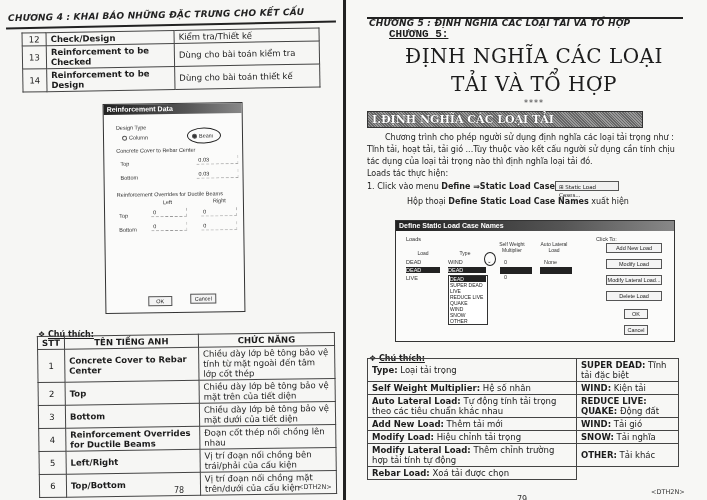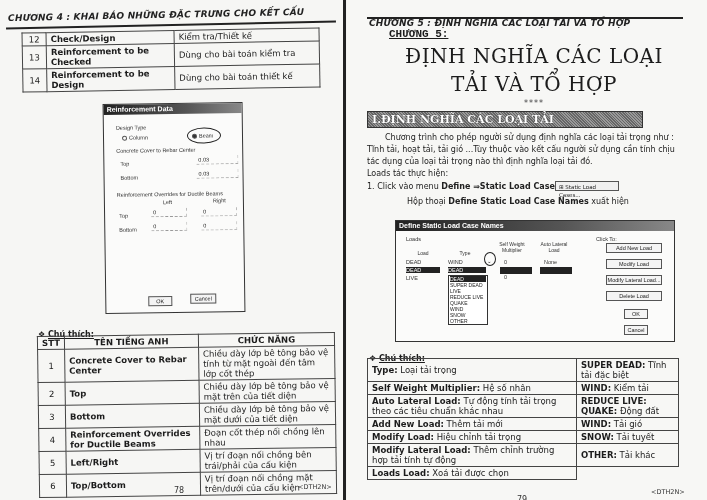--- a/index.html
+++ b/index.html
@@ -226,40 +226,40 @@
   <div class="note-head" style="left:22px; top:346px;"><span>❖ </span><u>Chú thích:</u></div>
 
   <table style="left:20px; top:358px; width:312px;">
     <tbody>
     <tr>
       <td><b>Type:</b><span> Loại tải trọng</span></td>
       <td><b>SUPER DEAD:</b><span> Tĩnh tải đặc biệt</span></td>
     </tr>
     <tr>
       <td><b>Self Weight Multiplier:</b><span> Hệ số nhân</span></td>
-      <td><b>WIND:</b><span> Kiểm tải</span></td>
+      <td><b>WIND:</b><span> Kiện tải</span></td>
     </tr>
     <tr>
       <td><b>Auto Lateral Load:</b><span> Tự động tính tải trọng theo các tiêu chuẩn khác nhau</span></td>
       <td><b>REDUCE LIVE:</b><span></span><br><b>QUAKE:</b><span> Động đất</span></td>
     </tr>
     <tr>
       <td><b>Add New Load:</b><span> Thêm tải mới</span></td>
       <td><b>WIND:</b><span> Tải gió</span></td>
     </tr>
     <tr>
       <td><b>Modify Load:</b><span> Hiệu chỉnh tải trọng</span></td>
-      <td><b>SNOW:</b><span> Tải tuyết</span></td>
+      <td><b>SNOW:</b><span> Tải nghĩa</span></td>
     </tr>
     <tr>
       <td><b>Modify Lateral Load:</b><span> Thêm chỉnh trường hợp tải tính tự động</span></td>
       <td><b>OTHER:</b><span> Tải khác</span></td>
     </tr>
     <tr>
-      <td><b>Loads Load:</b><span> Xoá tải được chọn</span></td>
+      <td><b>Rebar Load:</b><span> Xoá tải được chọn</span></td>
       <td style="border:none;"></td>
     </tr>
   </tbody>
     </table>
 
   <div class="page-num" style="left:170px; top:495px;">79</div>
   <div class="signature" style="left:304px; top:488px;">&lt;DTH2N&gt;</div>
 </div>
 
 </body></html>

